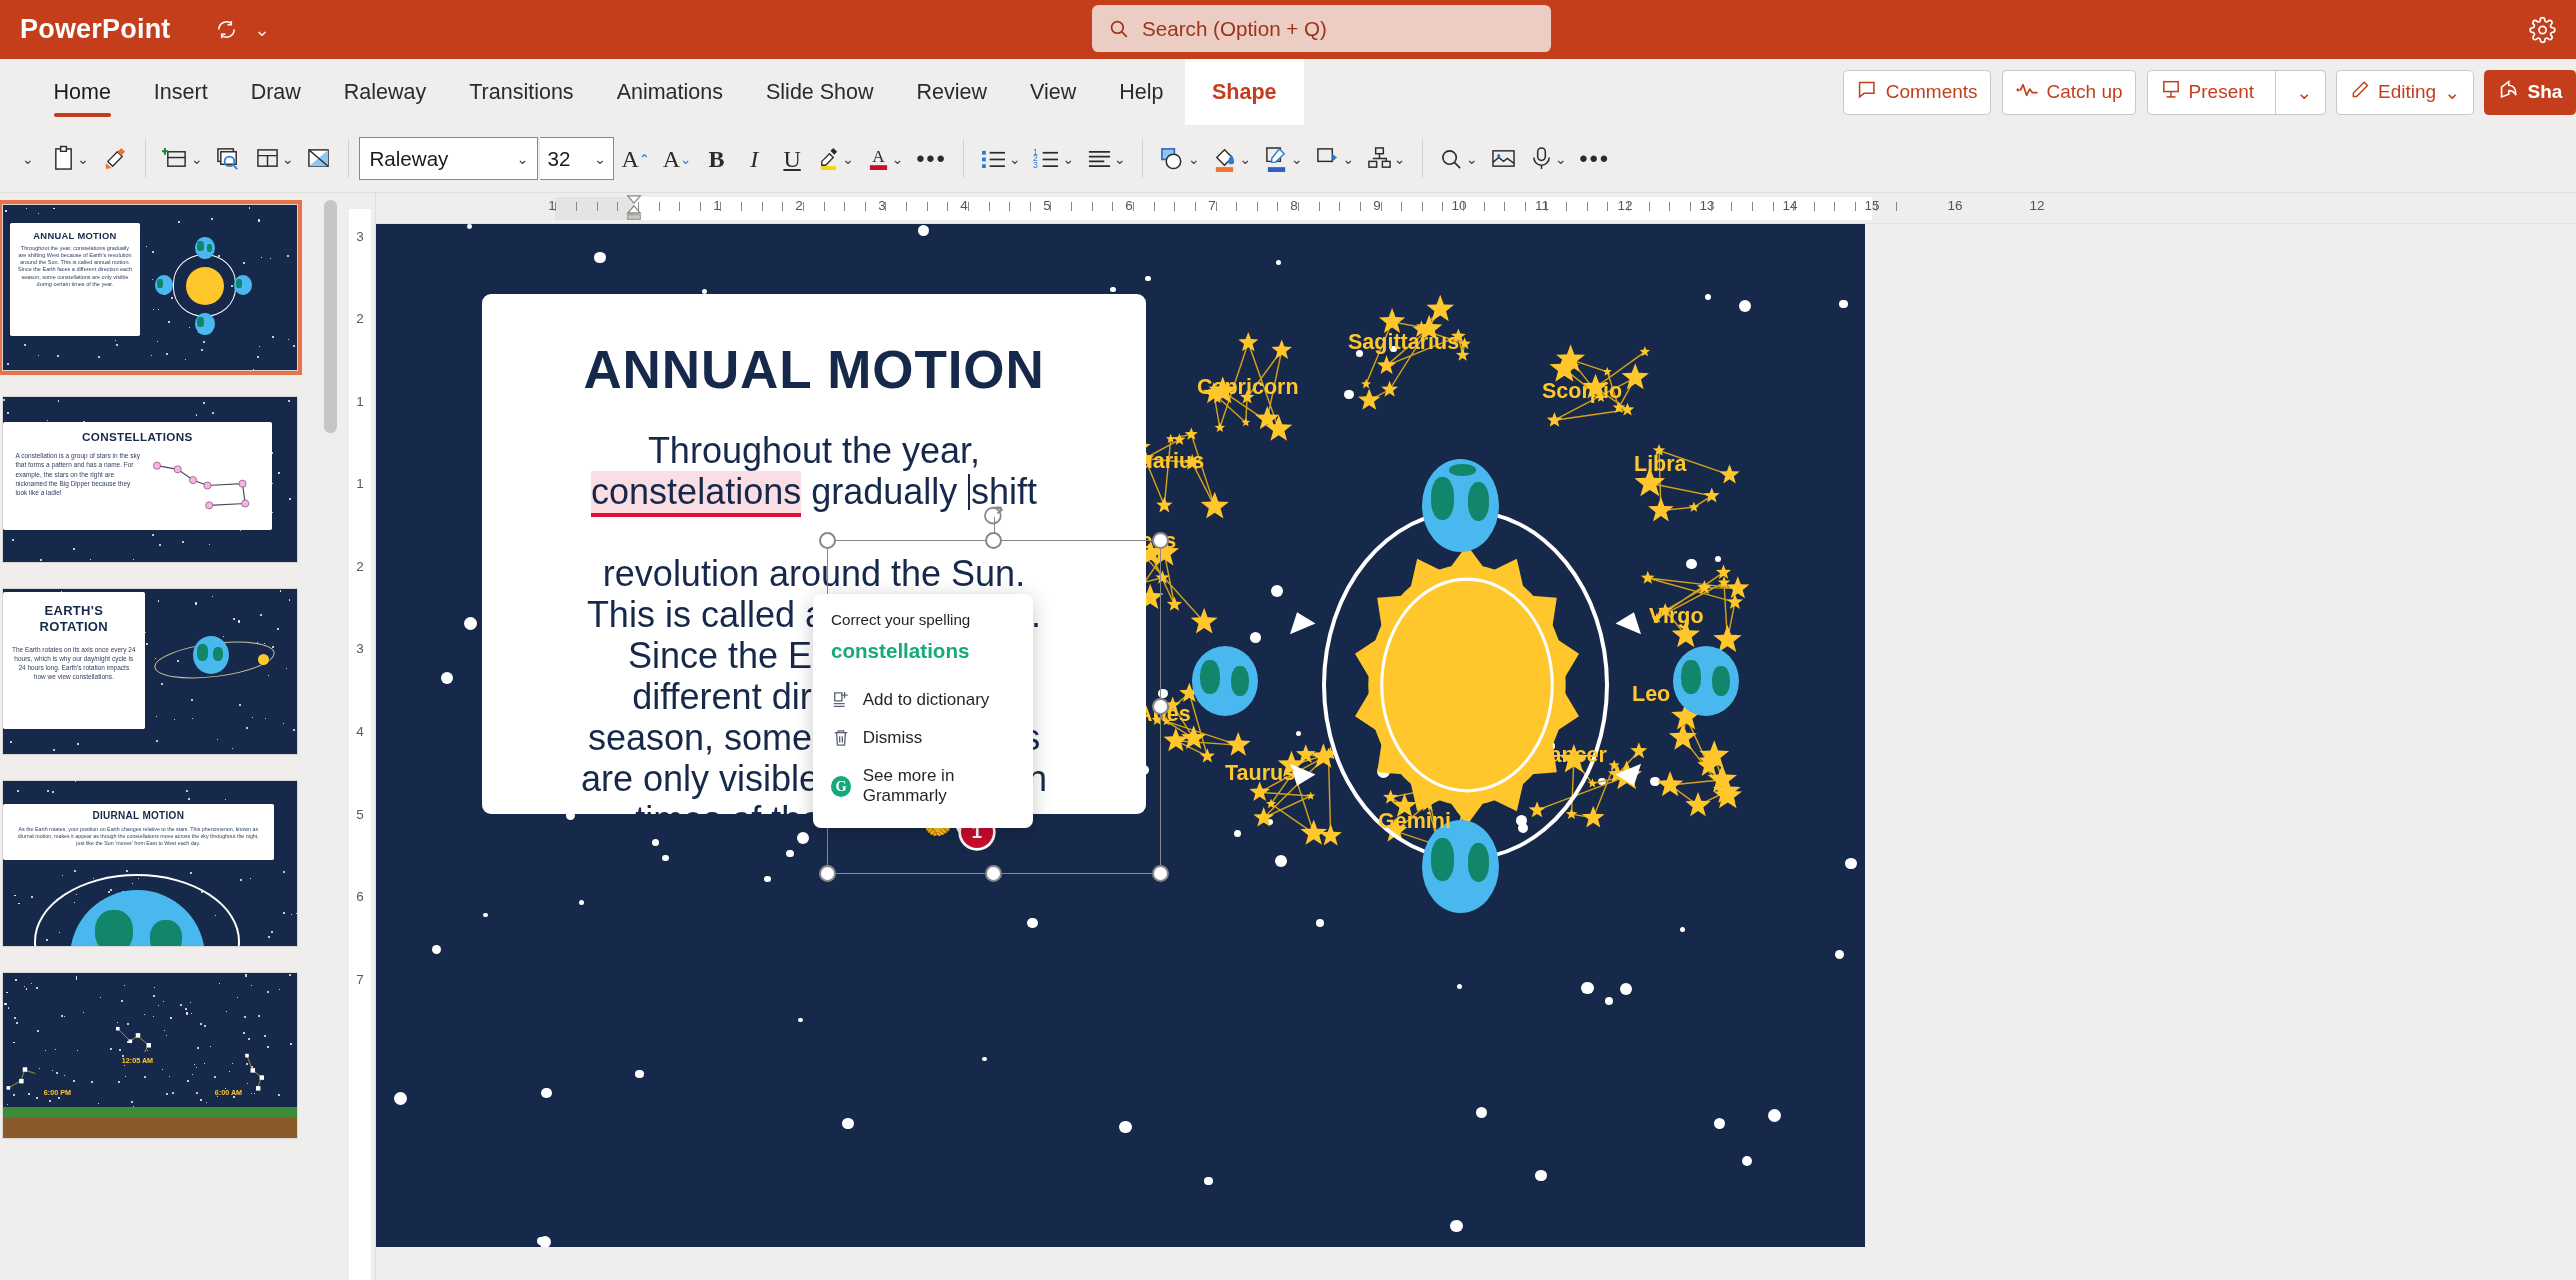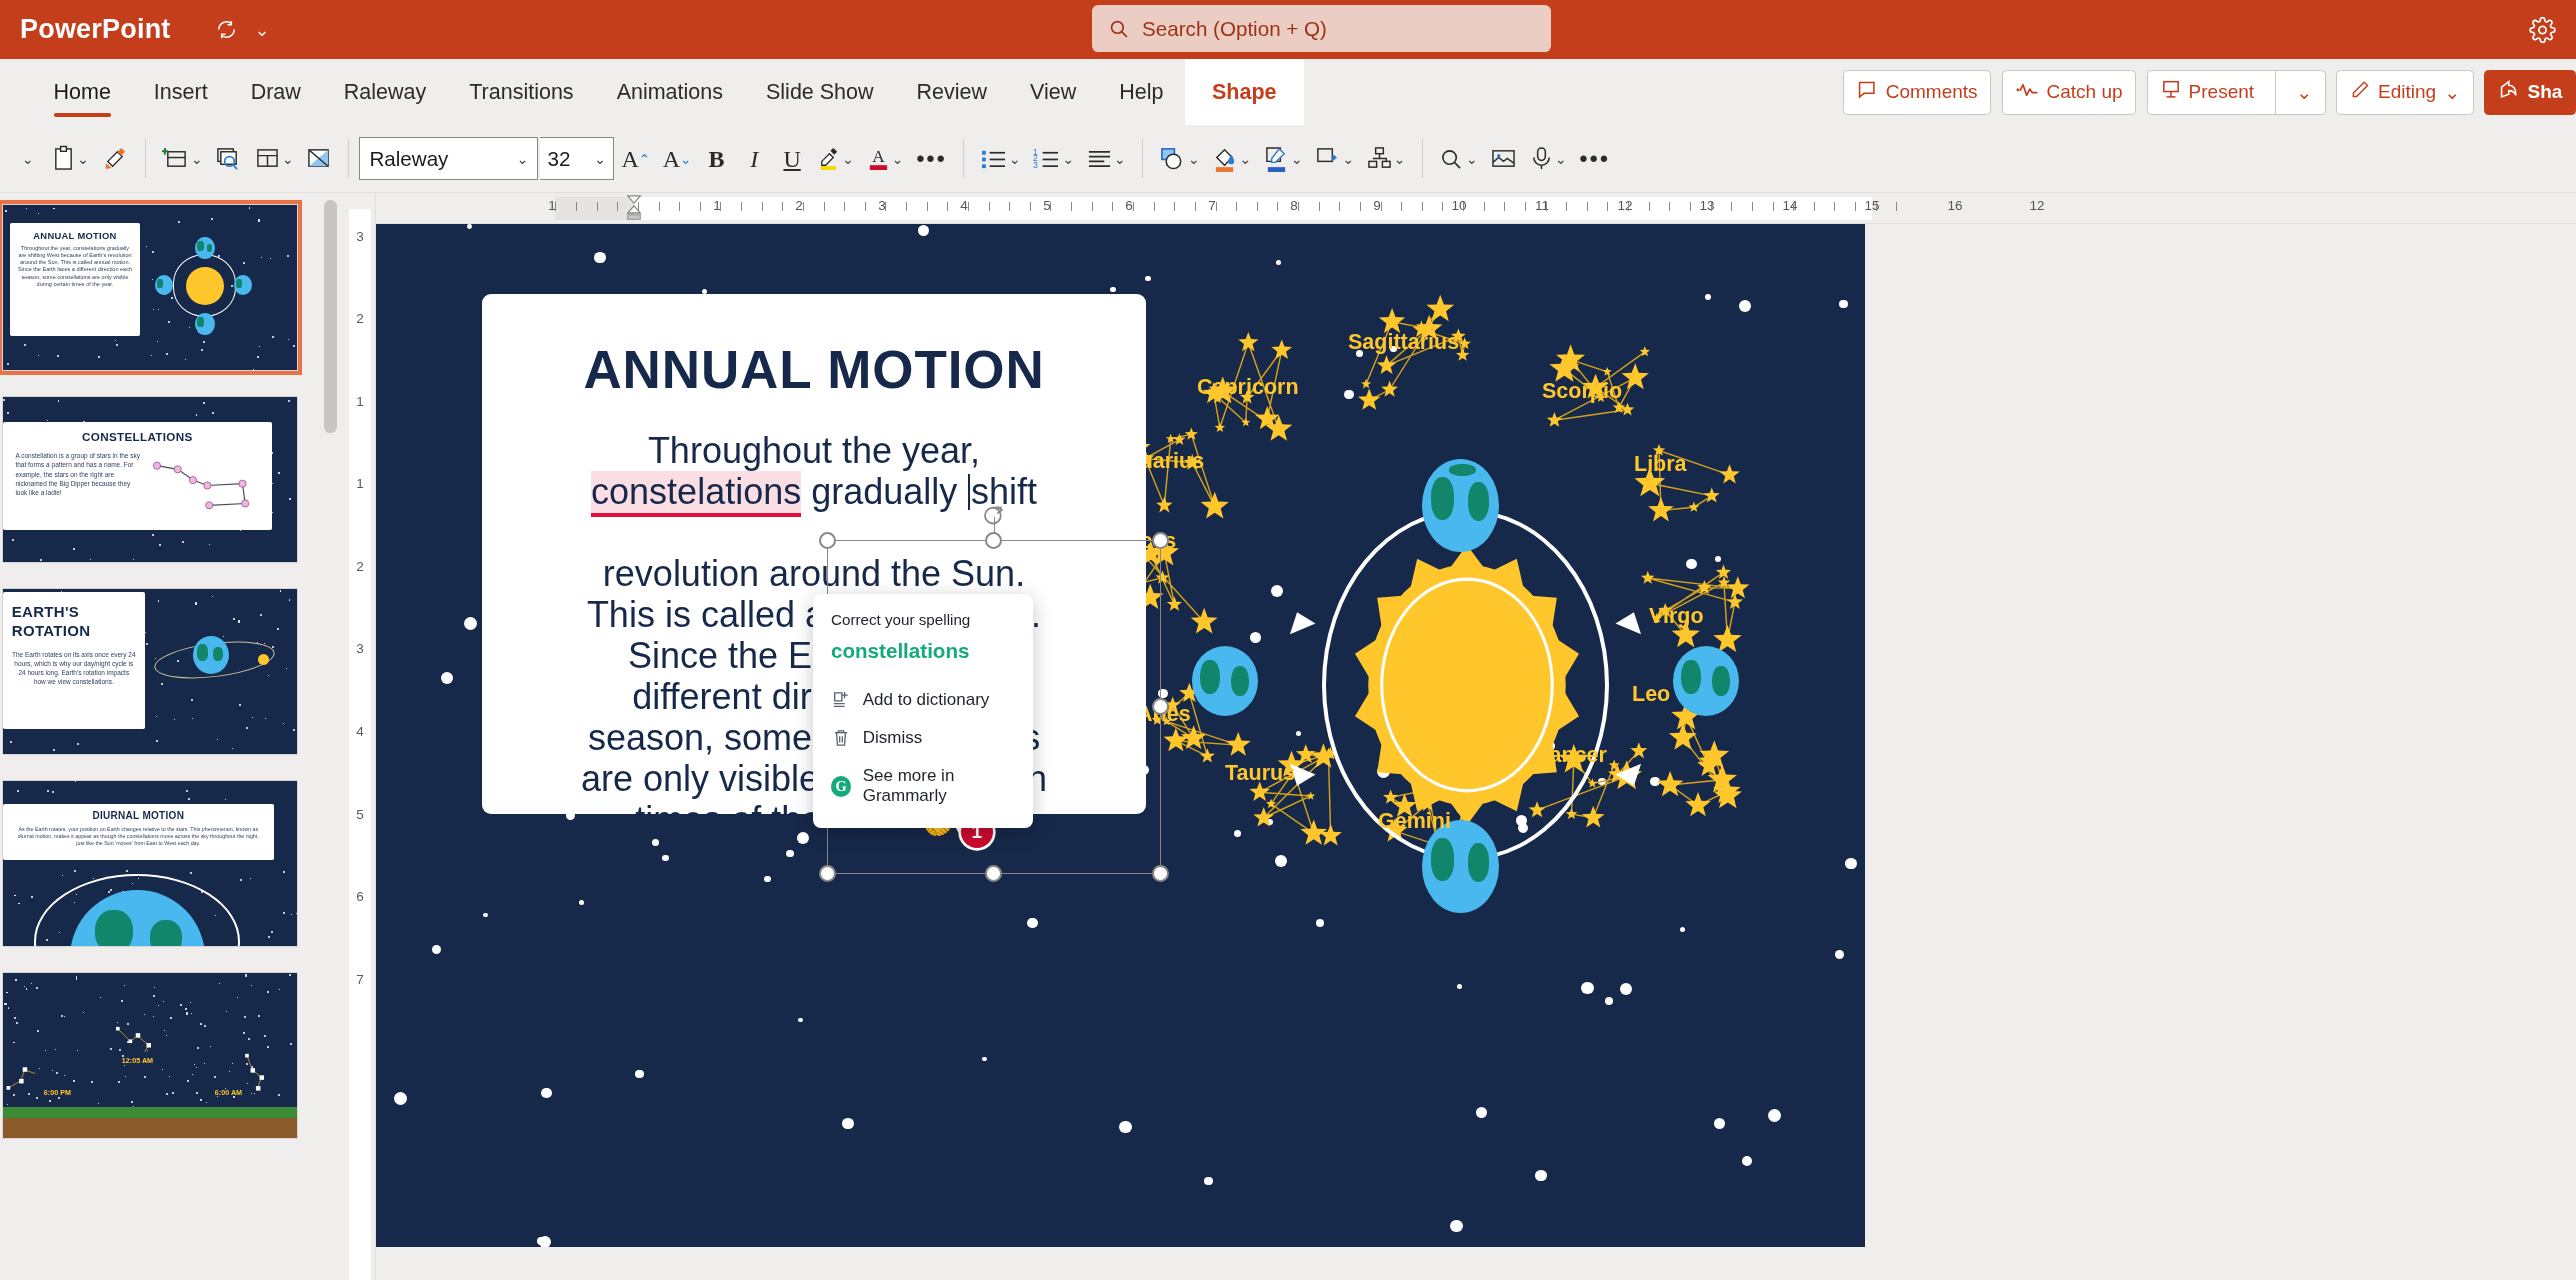--- a/index.html
+++ b/index.html
@@ -958,21 +958,21 @@
             <div class="star-dot" style="left:192px;top:13.7px;width:2.2px;height:2.2px;background:#fff"></div>
             <div class="star-dot" style="left:262px;top:129px;width:1.3px;height:1.3px;background:#fff"></div>
             <div class="star-dot" style="left:142px;top:43px;width:1.7px;height:1.7px;background:#fff"></div>
             <div class="star-dot" style="left:158px;top:94px;width:2.1px;height:2.1px;background:#fff"></div>
             <div class="star-dot" style="left:257px;top:25.5px;width:2px;height:2px;background:#fff"></div>
             <div class="star-dot" style="left:230px;top:29px;width:2px;height:2px;background:#fff"></div>
             <div class="star-dot" style="left:129px;top:134px;width:2.4px;height:2.4px;background:#fff"></div>
             <div class="star-dot" style="left:64px;top:83px;width:1.3px;height:1.3px;background:#fff"></div>
           </div>
         <div class="thumb-card" style="left:0px; top:3.6px; width:142px; height:137px; padding:10.8px 9px;">
-          <div class="t-title" style="font-size:15px; text-align:left; line-height:1.25; margin-bottom:9px;">EARTH'S ROTATION</div>
+          <div class="t-title" style="font-size:13px; text-align:center; line-height:1.25; margin-bottom:9px;">EARTH'S ROTATION</div>
           <div class="t-body" style="font-size:6.5px; line-height:1.42; text-align:center;">The Earth rotates on its axis once every 24 hours, which is why our day/night cycle is 24 hours long. Earth's rotation impacts how we view constellations.</div>
         </div>
         <div style="position:absolute; left:151px; top:54px; width:121px; height:34px; border:1.3px solid #c9c49a; border-radius:50%; transform:rotate(-7deg);"></div>
         <div class="earth" style="left:190px; top:47px; width:36px; height:38px;">
           <div class="land" style="left:4.5px;top:8px;width:10.8px;height:17px;border-radius:40%"></div>
           <div class="land" style="right:5.4px;top:10.8px;width:10px;height:14.4px;border-radius:40%"></div>
         </div>
         <div style="position:absolute; left:255px; top:65px; width:11.7px; height:11.7px; border-radius:50%; background:#ffc72c;"></div>
       </div>
 

